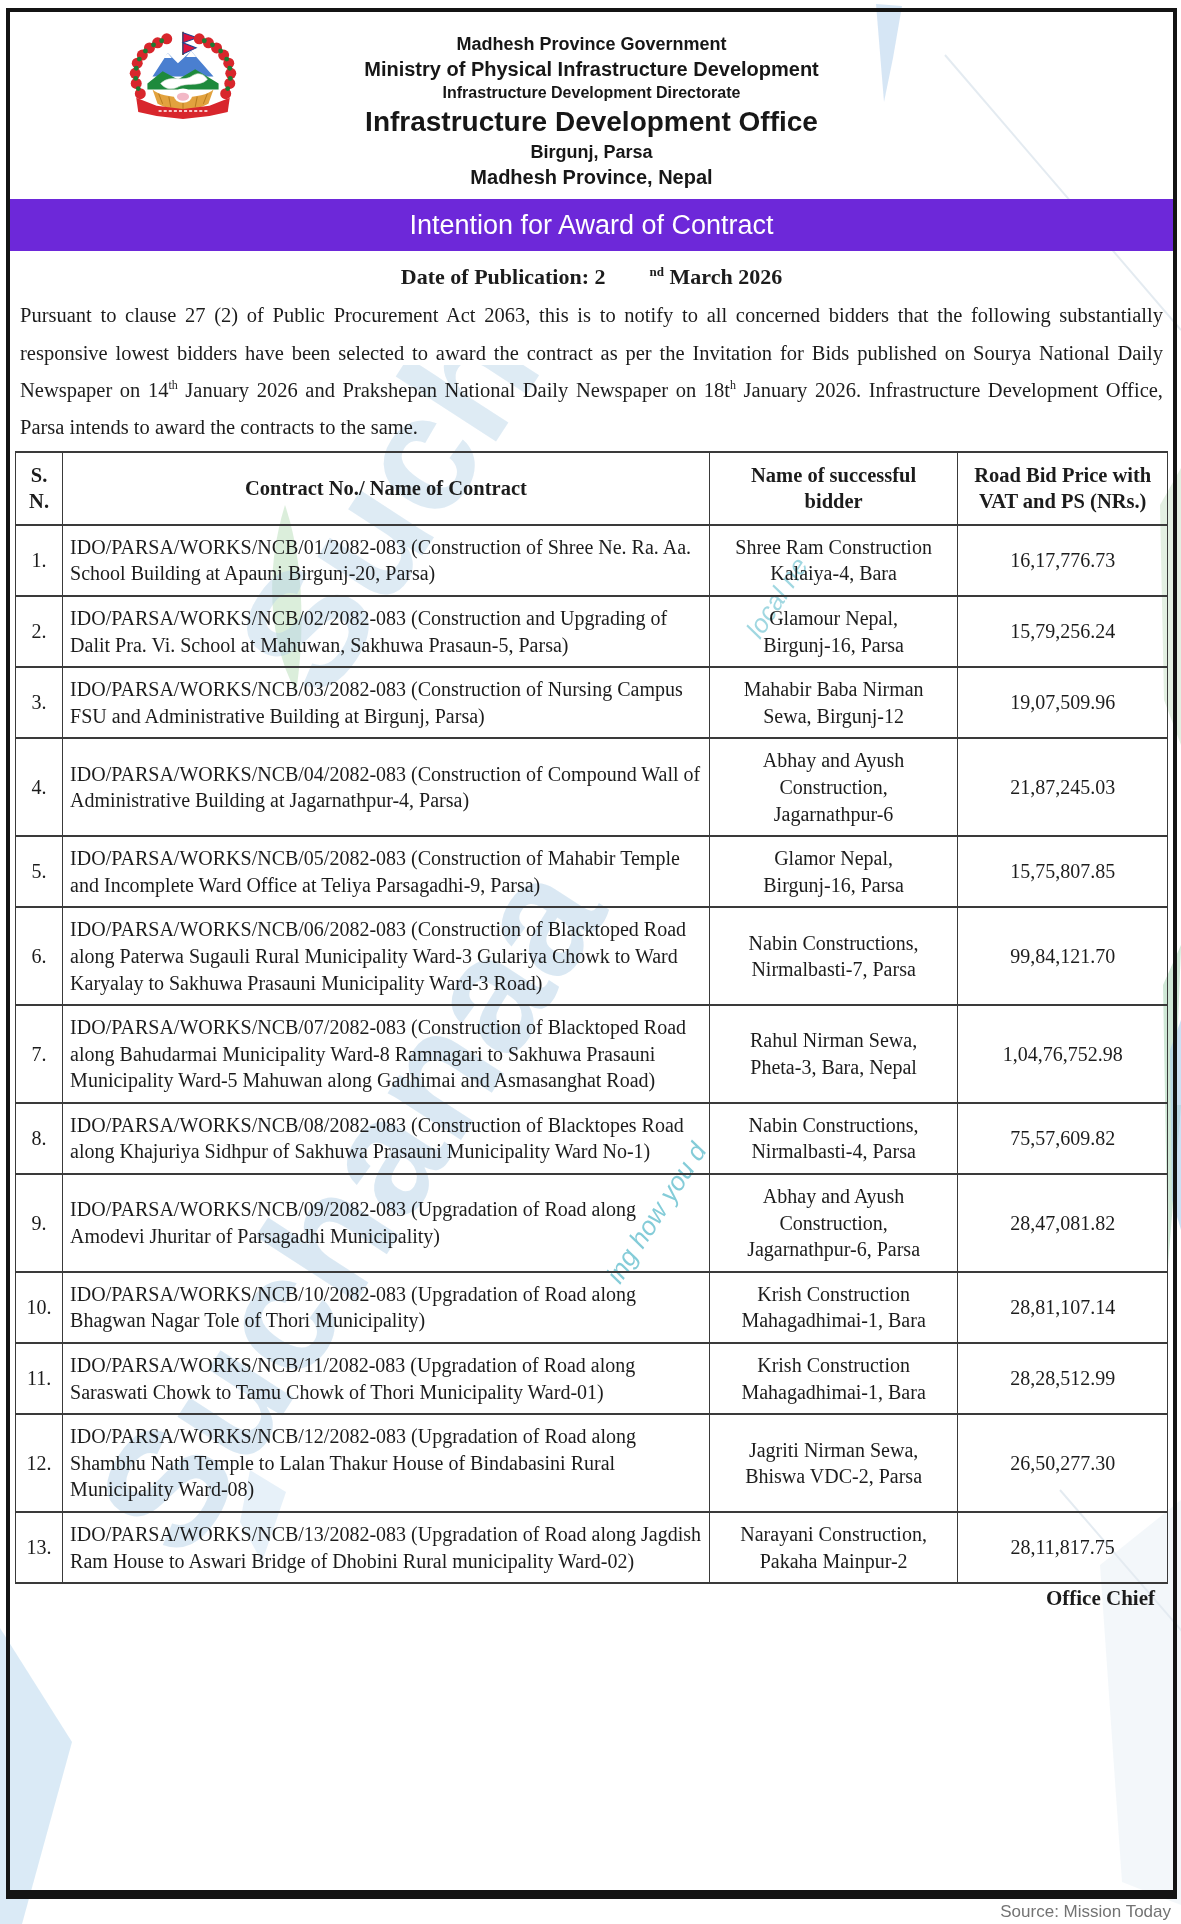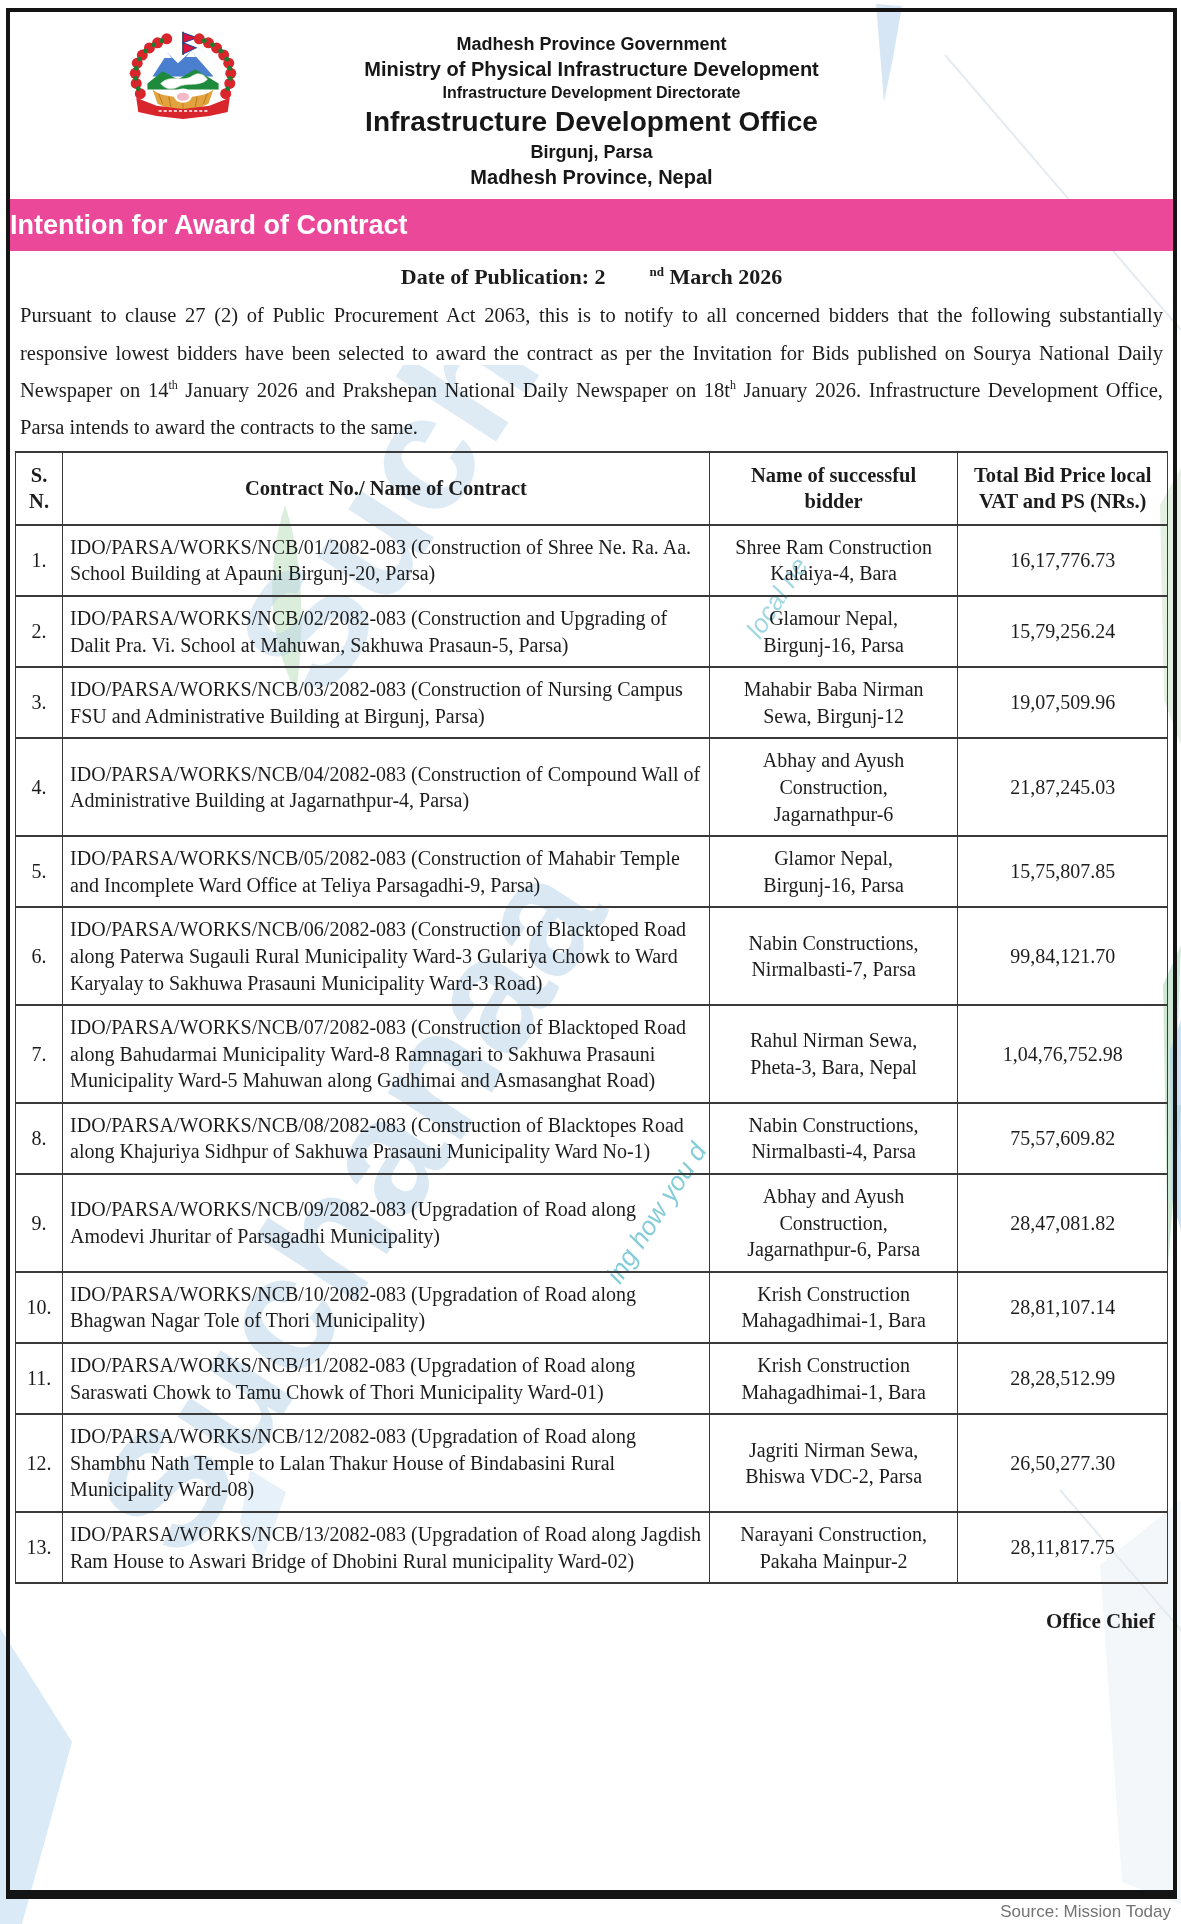--- a/index.html
+++ b/index.html
@@ -14,22 +14,22 @@
   .doc-header{position:relative;padding-top:20px;text-align:center;
               font-family:"Liberation Sans",sans-serif;font-weight:bold;color:#171717;}
   .emblem{position:absolute;left:112px;top:16px;width:122px;height:112px;}
   .h-line0{font-size:18px;margin:2px 0;}
   .h-line1{font-size:20px;margin:3px 0;}
   .h-line2{font-size:16px;margin:3px 0;}
   .h-line3{font-size:28px;margin:4px 0;}
   .h-line4{font-size:18px;margin:3px 0;}
   .h-line5{font-size:20px;margin:3px 0 10px;}
 
-  .title-bar{background:#ec4899;color:#fff;text-align:left;
-             font-family:"Liberation Sans",sans-serif;font-weight:bold;
+  .title-bar{background:#6d28d9;color:#fff;text-align:center;
+             font-family:"Liberation Sans",sans-serif;font-weight:normal;
              font-size:27px;line-height:52px;height:52px;}
 
   .pub-date{text-align:center;font-weight:bold;font-size:22px;margin-top:13px;}
   .pub-date sup{font-size:13px;margin-left:44px;}
 
   .intro{font-size:20.5px;line-height:1.82;text-align:justify;margin:7px 10px 4px;}
   .intro sup{font-size:12px;}
 
   
   table.contracts{border-collapse:collapse;width:1153px;margin:4px auto 0;table-layout:fixed;}
@@ -40,21 +40,21 @@
   .col-sn{width:47px;}
   .col-contract{width:645px;}
   .col-bidder{width:248px;}
   .col-price{width:209px;}
   .cell-sn{text-align:center;}
   .cell-contract{text-align:left;padding-left:12px;}
   .cell-bidder{text-align:center;white-space:pre-line;padding-left:10px;}
   .cell-price{text-align:center;}
 
   .office-chief{text-align:right;font-weight:bold;font-size:21px;
-                padding:25px 18px 0 0;}
+                padding:2px 18px 0 0;}
 
   .source-line{position:absolute;right:10px;bottom:2px;z-index:2;
                font-family:"Liberation Sans",sans-serif;
                font-size:17px;color:#737373;}
 </style>
 </head>
 <body>
 
 <svg class="wm-layer" width="1181" height="1924" viewBox="0 0 1181 1924" xmlns="http://www.w3.org/2000/svg">
   <defs>
@@ -165,21 +165,21 @@
           <col class="col-bidder">
           <col class="col-price">
       </colgroup>
       <thead>
         <tr>
           <th>S.
 N.</th>
           <th>Contract No./ Name of Contract</th>
           <th>Name of successful
 bidder</th>
-          <th>Total Bid Price local
+          <th>Road Bid Price with
 VAT and PS (NRs.)</th>
         </tr>
       </thead>
       <tbody>
           <tr>
             <td class="cell-sn">1.</td>
             <td class="cell-contract">IDO/PARSA/WORKS/NCB/01/2082-083 (Construction of Shree Ne. Ra. Aa. School Building at Apauni Birgunj-20, Parsa)</td>
             <td class="cell-bidder">Shree Ram Construction
 Kalaiya-4, Bara</td>
             <td class="cell-price">16,17,776.73</td>

